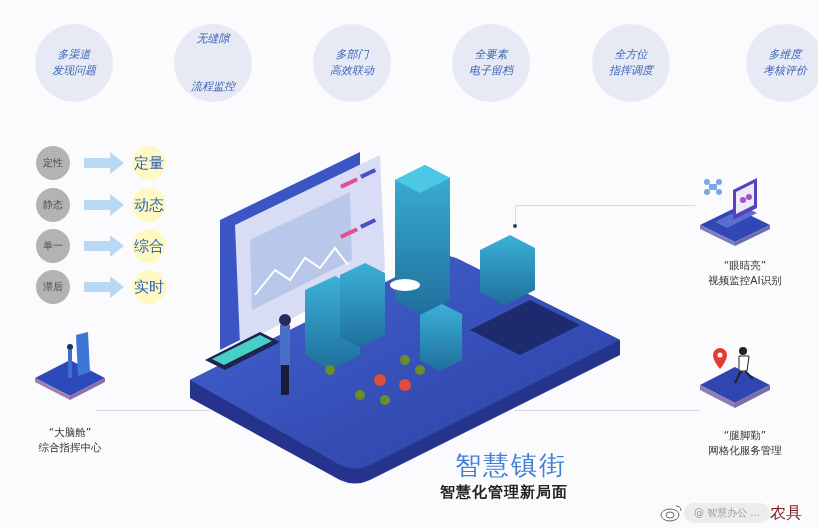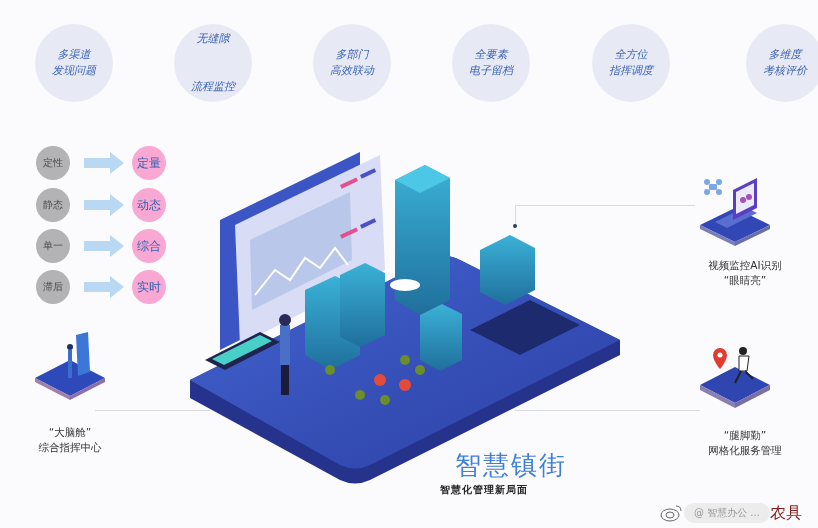--- a/index.html
+++ b/index.html
@@ -15,27 +15,27 @@
 
   
   .cmp-row { position: absolute; left: 36px; width: 130px; height: 34px; }
   .cmp-from {
     position: absolute; left: 0; top: 0; width: 34px; height: 34px; border-radius: 50%;
     background: #b3b3b5; color: #4a4a4a; font-size: 10px; display: flex; align-items: center; justify-content: center;
   }
   .cmp-arrow { position: absolute; left: 48px; top: 6px; width: 40px; height: 22px; }
   .cmp-to {
     position: absolute; left: 96px; top: 0; width: 34px; height: 34px; border-radius: 50%;
-    background: #f9a8d4; color: #2e5fb0; font-size: 12px; display: flex; align-items: center; justify-content: center;
+    background: #fef9c3; color: #2e5fb0; font-size: 15px; display: flex; align-items: center; justify-content: center;
   }
 
   .label-block { position: absolute; text-align: center; color: #333; font-size: 10.5px; line-height: 15px; }
 
   .main-title { position: absolute; left: 455px; top: 448px; color: #3f7fd6; font-size: 26px; letter-spacing: 2px; }
-  .sub-title { position: absolute; left: 440px; top: 483px; color: #222; font-size: 10px; font-weight: bold; letter-spacing: 1px; }
+  .sub-title { position: absolute; left: 440px; top: 483px; color: #222; font-size: 15px; font-weight: bold; letter-spacing: 1px; }
 
   .watermark {
     position: absolute; left: 660px; top: 500px; height: 26px; display: flex; align-items: center; 
     color: #aaa; font-size: 10px;
   }
   .watermark .wm-pill { background: #ececec; padding: 3px 10px; border-radius: 10px; color: #999; }
   .watermark .wm-end { color: #7f1d1d; font-size: 16px; font-family: Liberation Serif, serif; }
 
   .connector { position: absolute; background: #d9dbe3; }
   .dot { position: absolute; width: 4px; height: 4px; border-radius: 50%; background: #2d3b63; }
@@ -178,22 +178,22 @@
   <circle cx="54" cy="27" r="3" fill="#a64fc0"></circle>
   <g fill="#7aa8e6">
     <circle cx="12" cy="12" r="3"></circle>
       <circle cx="24" cy="12" r="3"></circle>
     <circle cx="12" cy="22" r="3"></circle>
       <circle cx="24" cy="22" r="3"></circle>
     <rect x="14" y="14" width="8" height="6" rx="1"></rect>
   </g>
 </svg>
 <div class="label-block" style="left:680px; top:258px; width:130px;">
+  <div>“眼睛亮”</div>
   <div>视频监控AI识别</div>
-  <div>“眼睛亮”</div>
 </div>
 
 <svg style="position:absolute; left:695px; top:345px;" width="80" height="70" viewBox="0 0 80 70">
   <path d="M5 40 L40 22 L75 40 L40 58 Z" fill="#2f45b0"></path>
   <path d="M5 40 L40 58 L40 63 L5 45 Z" fill="#8a7fb0"></path>
   <path d="M75 40 L40 58 L40 63 L75 45 Z" fill="#7a6fa5"></path>
   <path d="M18 10 a7 7 0 0 1 14 0 c0 6 -7 14 -7 14 s-7 -8 -7 -14 z" fill="#e23c2f"></path>
   <circle cx="25" cy="10" r="2.5" fill="#ffffff"></circle>
   <circle cx="48" cy="6" r="4" fill="#222"></circle>
   <path d="M44 11 L54 11 L52 26 L44 26 Z" fill="#ffffff" stroke="#222" stroke-width="1"></path>

